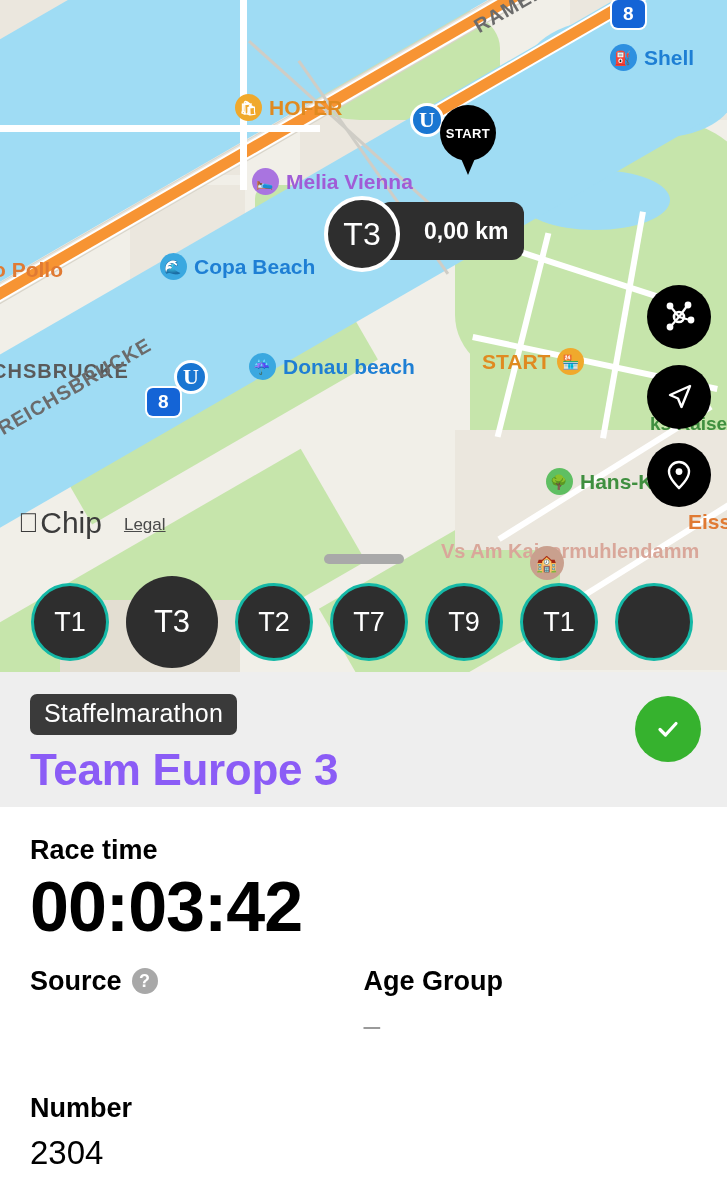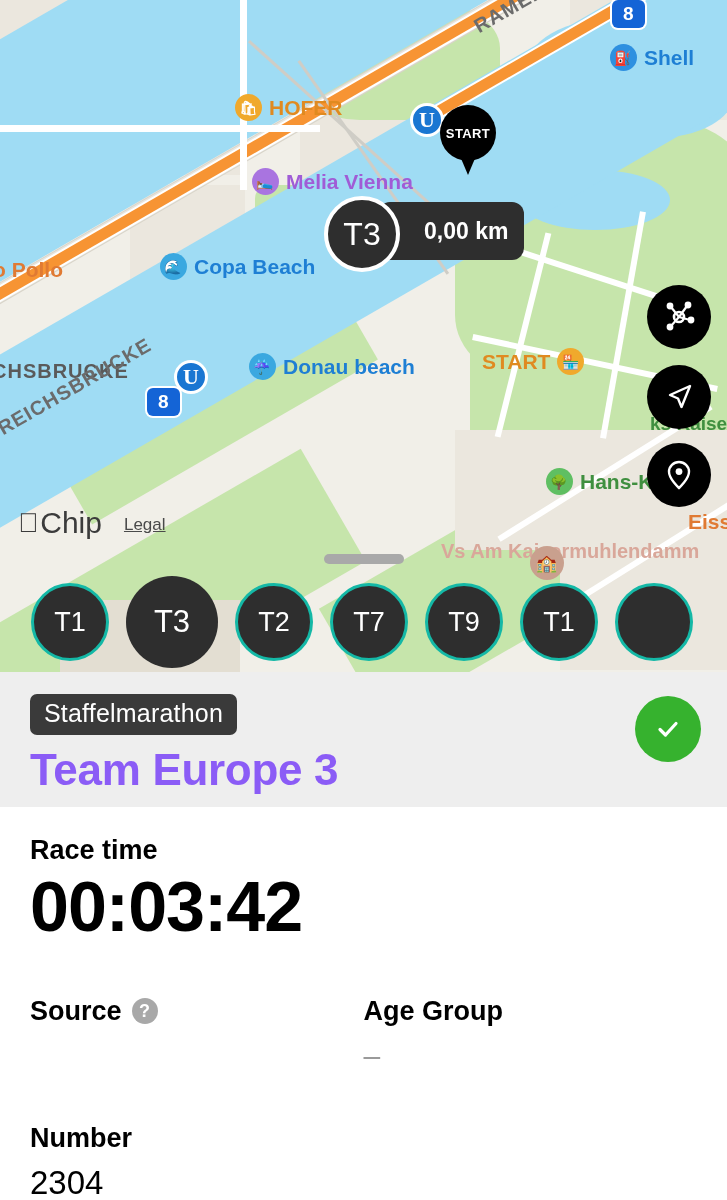--- a/index.html
+++ b/index.html
@@ -195,21 +195,21 @@
     background: #36b22e;
     display: flex; align-items: center; justify-content: center;
   }
 
   .body-sec { position: absolute; left: 0; top: 807px; width: 727px; padding: 28px 30px 0; }
   .sec-label { font-size: 27px; font-weight: 700; color: #000; }
   .race-time {
     font-size: 70px; font-weight: 700; color: #000;
     letter-spacing: -1px; line-height: 1.08; margin-top: 4px;
   }
-  .cols { display: flex; margin-top: 50px; }
+  .cols { display: flex; margin-top: 20px; }
   .col { width: 352px; }
   .col-head { display: flex; align-items: center; gap: 10px; }
   .help-icon {
     width: 26px; height: 26px; border-radius: 50%; background: #a8a8a8;
     color: #fff; font-size: 18px; font-weight: 700;
     display: flex; align-items: center; justify-content: center;
   }
   .col-val {
     margin-top: 12px; font-size: 33px; color: #000;
     display: flex; align-items: center; gap: 10px;

